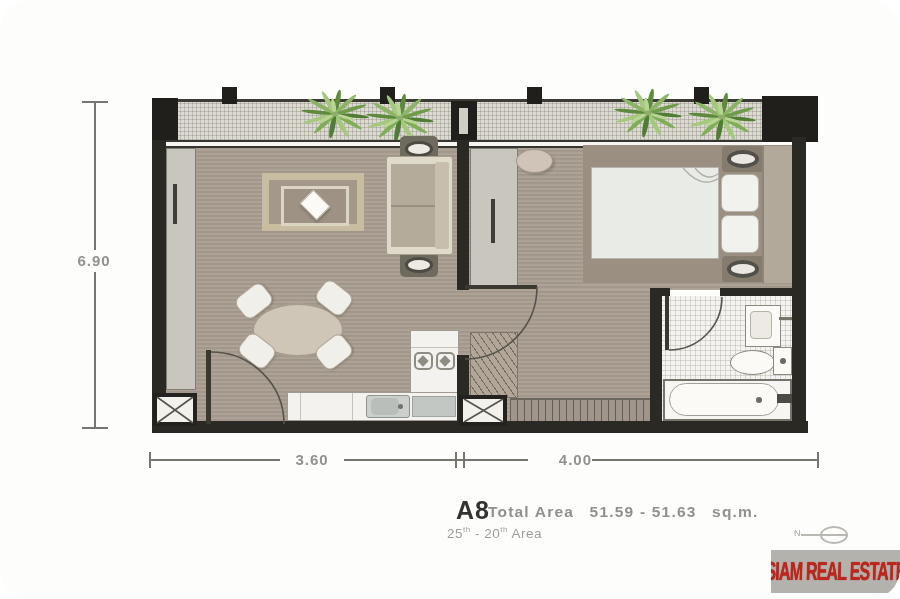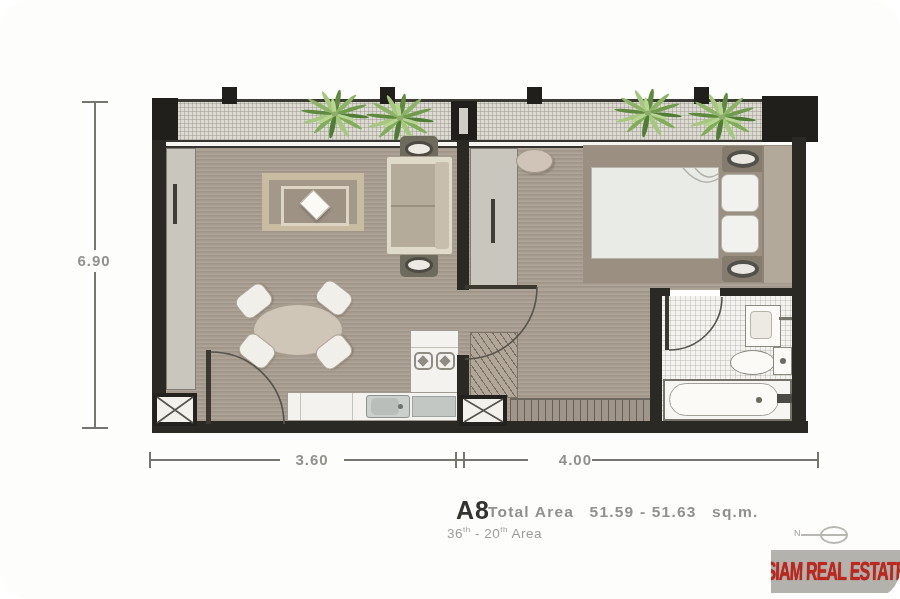--- a/index.html
+++ b/index.html
@@ -220,21 +220,21 @@
   <div class="abs dimlabel" style="left:280px;top:449px;width:64px;height:22px;">3.60</div>
   <div class="abs dimlabel" style="left:528px;top:449px;width:64px;height:22px;text-align:right;">4.00</div>
 
   <div class="abs caption-unit" style="left:456px;top:496px;">A8</div>
   <div class="abs caption-area" style="left:488px;top:503px;">
     <span>Total Area</span>
     <span style="margin-left:10px;">51.59 - 51.63</span>
     <span style="margin-left:10px;">sq.m.</span>
   </div>
   <div class="abs caption-floor" style="left:447px;top:525px;">
-    <span>36</span><sup>th</sup>
+    <span>25</span><sup>th</sup>
     <span>-</span>
     <span>20</span><sup>th</sup>
     <span>Area</span>
   </div>
 
   <div class="abs north-n" style="left:794px;top:528px;">N</div>
   <div class="abs north-line" style="left:801px;top:534px;width:46px;height:2px;"></div>
   <div class="abs north-circ" style="left:820px;top:526px;width:28px;height:18px;"></div>
 
   <div class="abs wm" style="left:771px;top:550px;width:129px;height:43px;">

